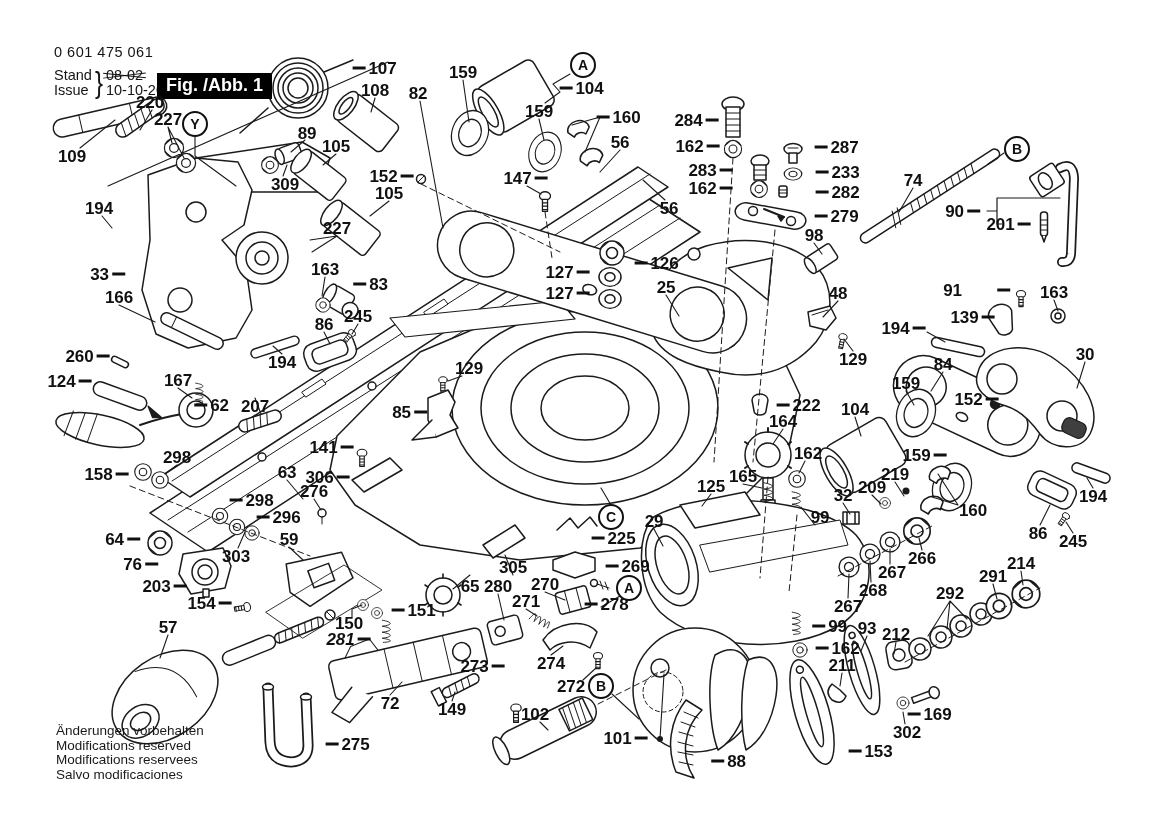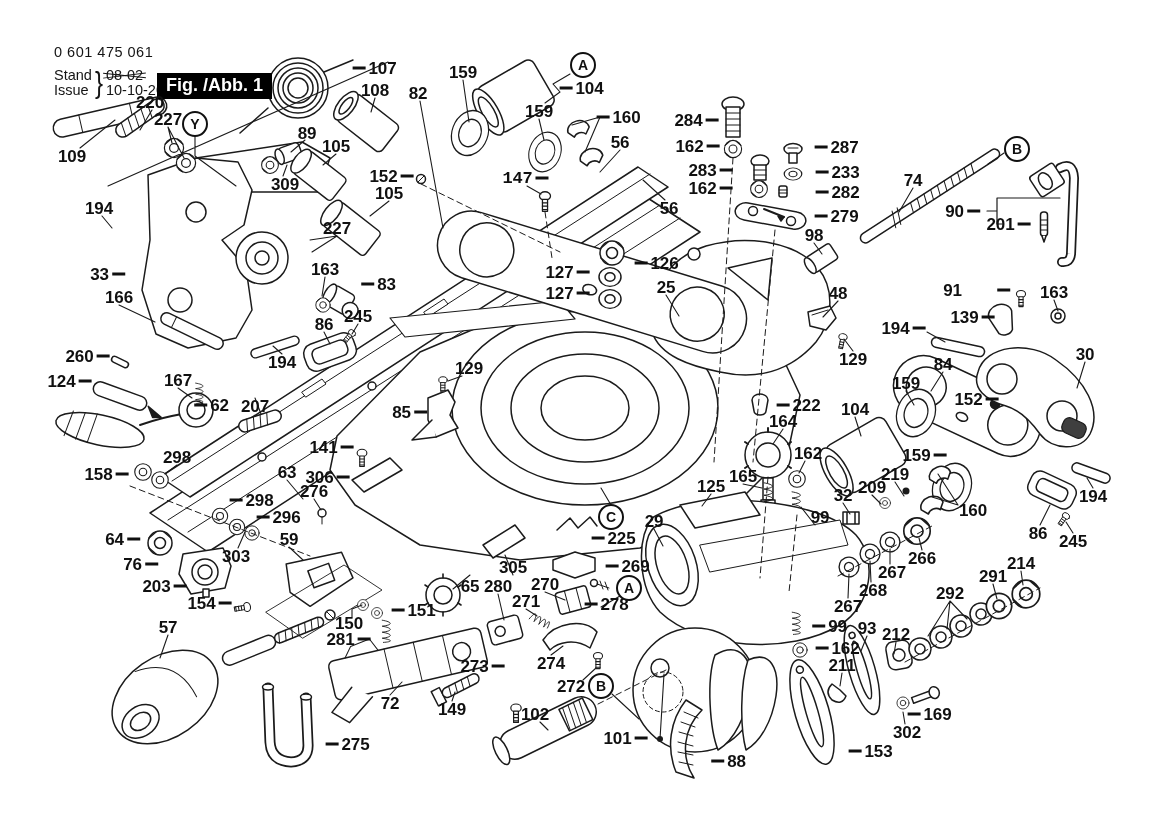--- a/index.html
+++ b/index.html
@@ -581,31 +581,31 @@
       <div class="callout" style="left: 336px; top: 146px;">
         <span>105</span>
       </div>
       <div class="callout" style="left: 393px; top: 176px;">
         <span>152</span>
         <span class="dash"></span>
       </div>
       <div class="callout" style="left: 389px; top: 193px;">
         <span>105</span>
       </div>
-      <div class="callout" style="left: 527px; top: 178px; font-family: Liberation Mono, monospace;">
+      <div class="callout" style="left: 527px; top: 178px;">
         <span>147</span>
         <span class="dash"></span>
       </div>
       <div class="callout" style="left: 337px; top: 228px;">
         <span>227</span>
       </div>
       <div class="callout" style="left: 325px; top: 269px;">
         <span>163</span>
       </div>
-      <div class="callout" style="left: 377px; top: 284px;">
+      <div class="callout" style="left: 369px; top: 284px;">
         <span class="dash"></span>
         <span>83</span>
       </div>
       <div class="callout" style="left: 324px; top: 324px;">
         <span>86</span>
       </div>
       <div class="callout" style="left: 358px; top: 316px;">
         <span>245</span>
       </div>
       <div class="callout" style="left: 282px; top: 362px;">
@@ -896,21 +896,21 @@
       <div class="callout" style="left: 211px; top: 603px;">
         <span>154</span>
         <span class="dash"></span>
       </div>
       <div class="callout" style="left: 168px; top: 627px;">
         <span>57</span>
       </div>
       <div class="callout" style="left: 349px; top: 623px;">
         <span>150</span>
       </div>
-      <div class="callout" style="left: 350px; top: 639px;">
+      <div class="callout" style="left: 350px; top: 639px; font-style: italic;">
         <span>281</span>
         <span class="dash"></span>
       </div>
       <div class="callout" style="left: 484px; top: 666px;">
         <span>273</span>
         <span class="dash"></span>
       </div>
       <div class="callout" style="left: 551px; top: 663px;">
         <span>274</span>
       </div>
@@ -967,14 +967,20 @@
         <span>153</span>
       </div>
       <div class="refcircle" style="left: 195px; top: 124px;">Y</div>
       <div class="refcircle" style="left: 583px; top: 65px;">A</div>
       <div class="refcircle" style="left: 1017px; top: 149px;">B</div>
       <div class="refcircle" style="left: 611px; top: 517px;">C</div>
       <div class="refcircle" style="left: 629px; top: 588px;">A</div>
       <div class="refcircle" style="left: 601px; top: 686px;">B</div>
     </div>
 
+  <div id="footer">
+      <div>Änderungen vorbehalten</div>
+      <div>Modifications reserved</div>
+      <div>Modifications reservees</div>
+      <div>Salvo modificaciones</div>
+    </div>
 
 </div>
 
 </body></html>

